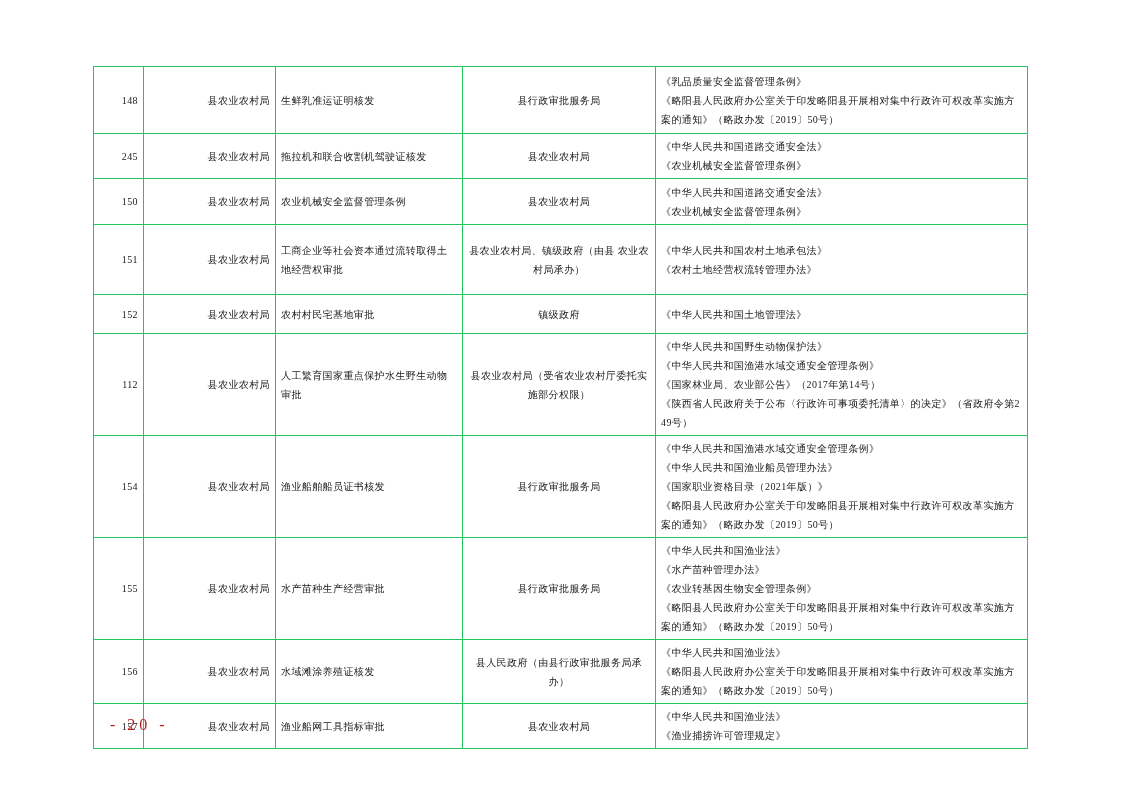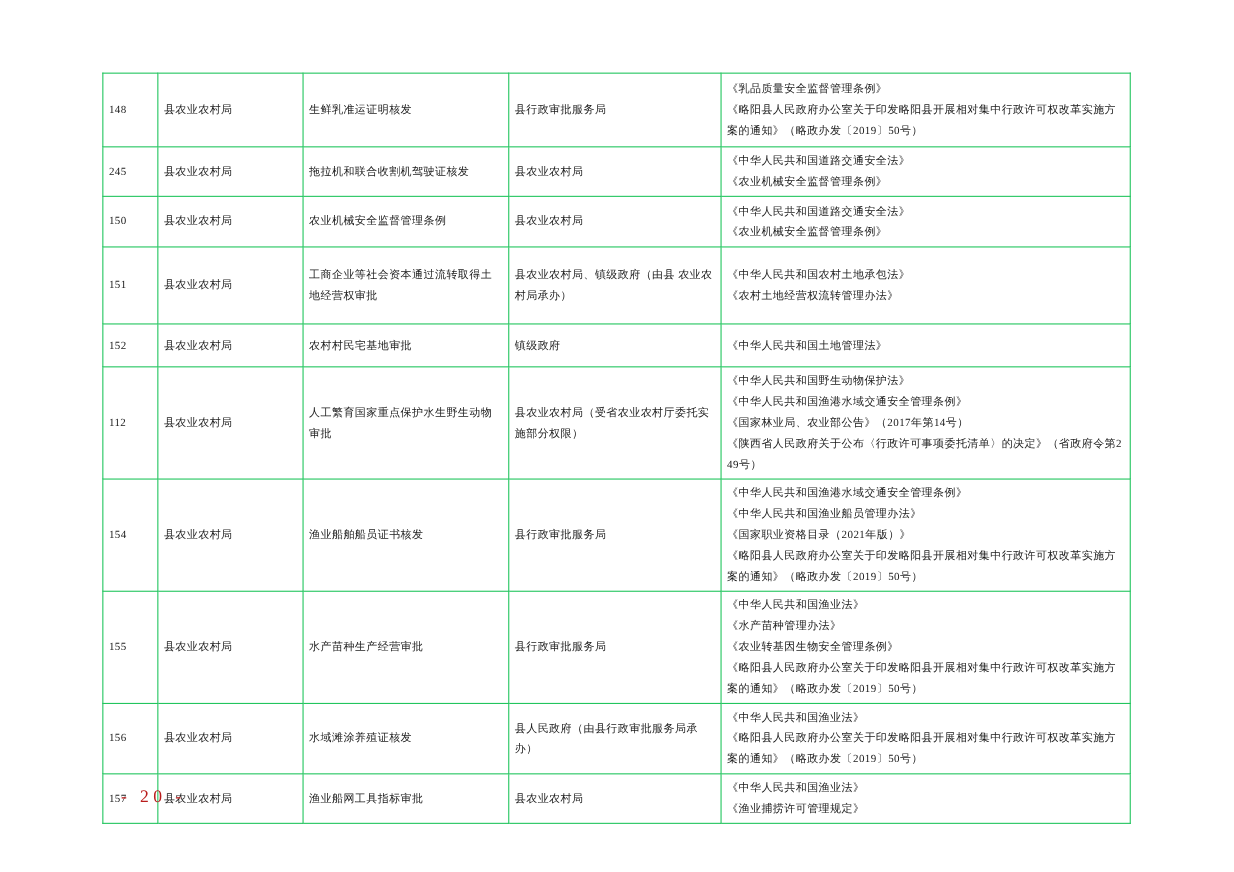--- a/index.html
+++ b/index.html
@@ -28,30 +28,30 @@
     border: 1px solid #22c55e;
     font-size: 10px;
     letter-spacing: 0.4px;
     line-height: 19px;
     vertical-align: middle;
     padding: 3px 5px;
     word-break: break-all;
     overflow: hidden;
   }
   td.c-no, td.c-dept {
-    text-align: left;
+    text-align: right;
     padding: 3px 2px;
   }
   td.c-item {
     text-align: left;
     padding: 3px 6px 3px 8px;
     margin-top: 36px;
   }
   td.c-agency {
-    text-align: left;
+    text-align: center;
     padding: 3px 5px 3px 8px;
   }
   td.c-legal {
     text-align: left;
     padding: 3px 4px 3px 7px;
     white-space: pre-line;
   }
   .page-number {
     position: absolute;
     left: 110px;

